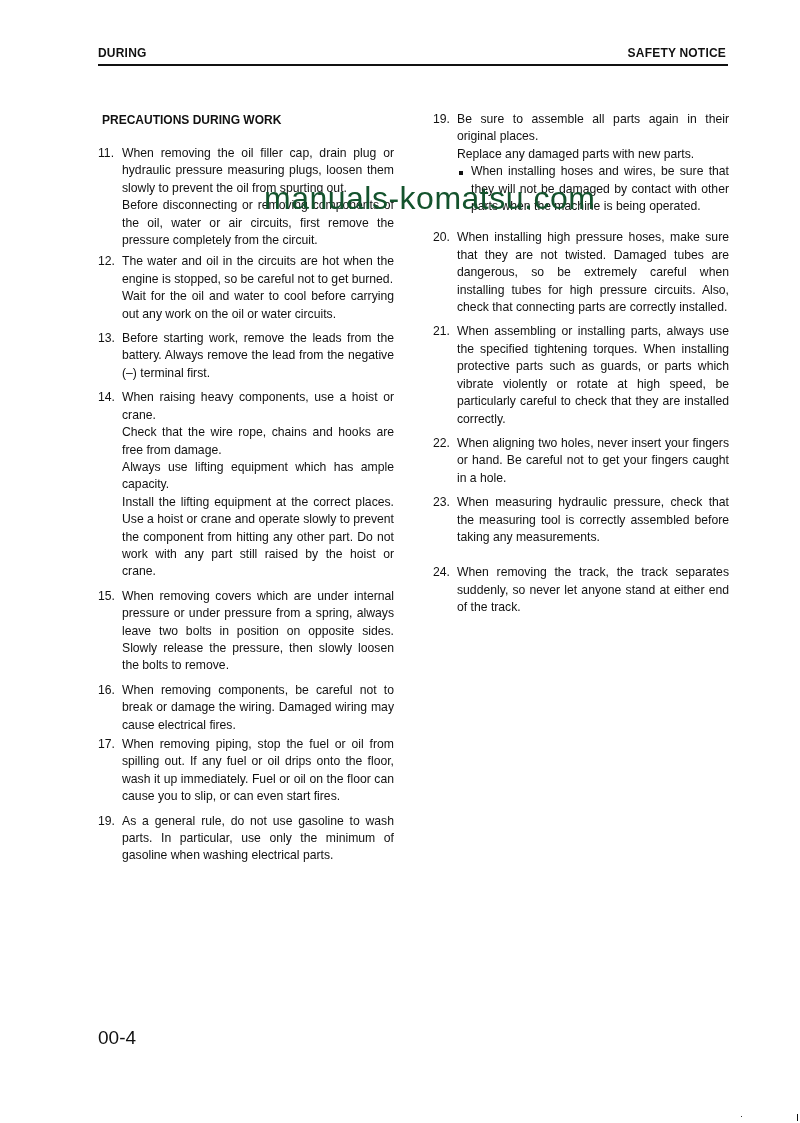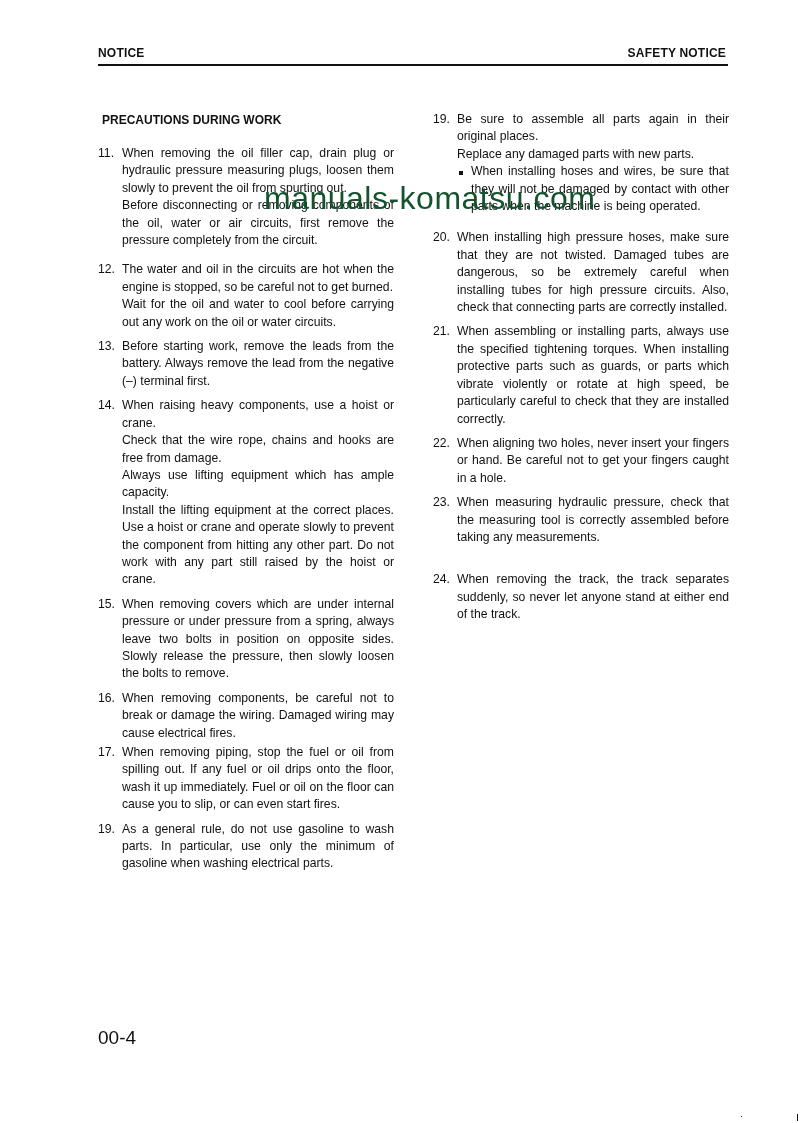--- a/index.html
+++ b/index.html
@@ -22,29 +22,29 @@
     .watermark { position: absolute; left: 264px; top: 180px; font-size: 32px; color: #14532d;
                  font-family: "Liberation Sans", sans-serif; letter-spacing: 0.5px; }
     .page-number { position: absolute; left: 98px; top: 1027px; font-size: 19px; }
     .mark1 { position: absolute; left: 741px; top: 1116px; width: 1px; height: 1px; background: #333; }
     .mark2 { position: absolute; left: 797px; top: 1114px; width: 1px; height: 7px; background: #111; }
   </style>
 </head>
 <body>
 
 <div class="header">
-  <span class="header-left">NOTICE</span>
+  <span class="header-left">DURING</span>
   <span class="header-right">SAFETY NOTICE</span>
 </div>
 <div class="header-rule"></div>
 
 <div class="col col-left">
   <div class="section-title">PRECAUTIONS DURING WORK</div>
 
-  <div class="item" style="margin-bottom:12px">
+  <div class="item" style="margin-bottom:4px">
     <span class="num">11.</span>
     <p>When removing the oil filler cap, drain plug or hydraulic pressure measuring plugs, loosen them slowly to prevent the oil from spurting out.</p>
     <p>Before disconnecting or removing components of the oil, water or air circuits, first remove the pressure completely from the circuit.</p>
   </div>
   <div class="item">
     <span class="num">12.</span>
     <p>The water and oil in the circuits are hot when the engine is stopped, so be careful not to get burned.</p>
     <p>Wait for the oil and water to cool before carrying out any work on the oil or water circuits.</p>
   </div>
   <div class="item">
@@ -88,21 +88,21 @@
     <p>When installing high pressure hoses, make sure that they are not twisted. Damaged tubes are dangerous, so be extremely careful when installing tubes for high pressure circuits. Also, check that connecting parts are correctly installed.</p>
   </div>
   <div class="item">
     <span class="num">21.</span>
     <p>When assembling or installing parts, always use the specified tightening torques. When installing protective parts such as guards, or parts which vibrate violently or rotate at high speed, be particularly careful to check that they are installed correctly.</p>
   </div>
   <div class="item">
     <span class="num">22.</span>
     <p>When aligning two holes, never insert your fingers or hand. Be careful not to get your fingers caught in a hole.</p>
   </div>
-  <div class="item" style="margin-bottom:25px">
+  <div class="item" style="margin-bottom:18px">
     <span class="num">23.</span>
     <p>When measuring hydraulic pressure, check that the measuring tool is correctly assembled before taking any measurements.</p>
   </div>
   <div class="item">
     <span class="num">24.</span>
     <p>When removing the track, the track separates suddenly, so never let anyone stand at either end of the track.</p>
   </div>
 </div>
 
 <div class="watermark">manuals-komatsu.com</div>

